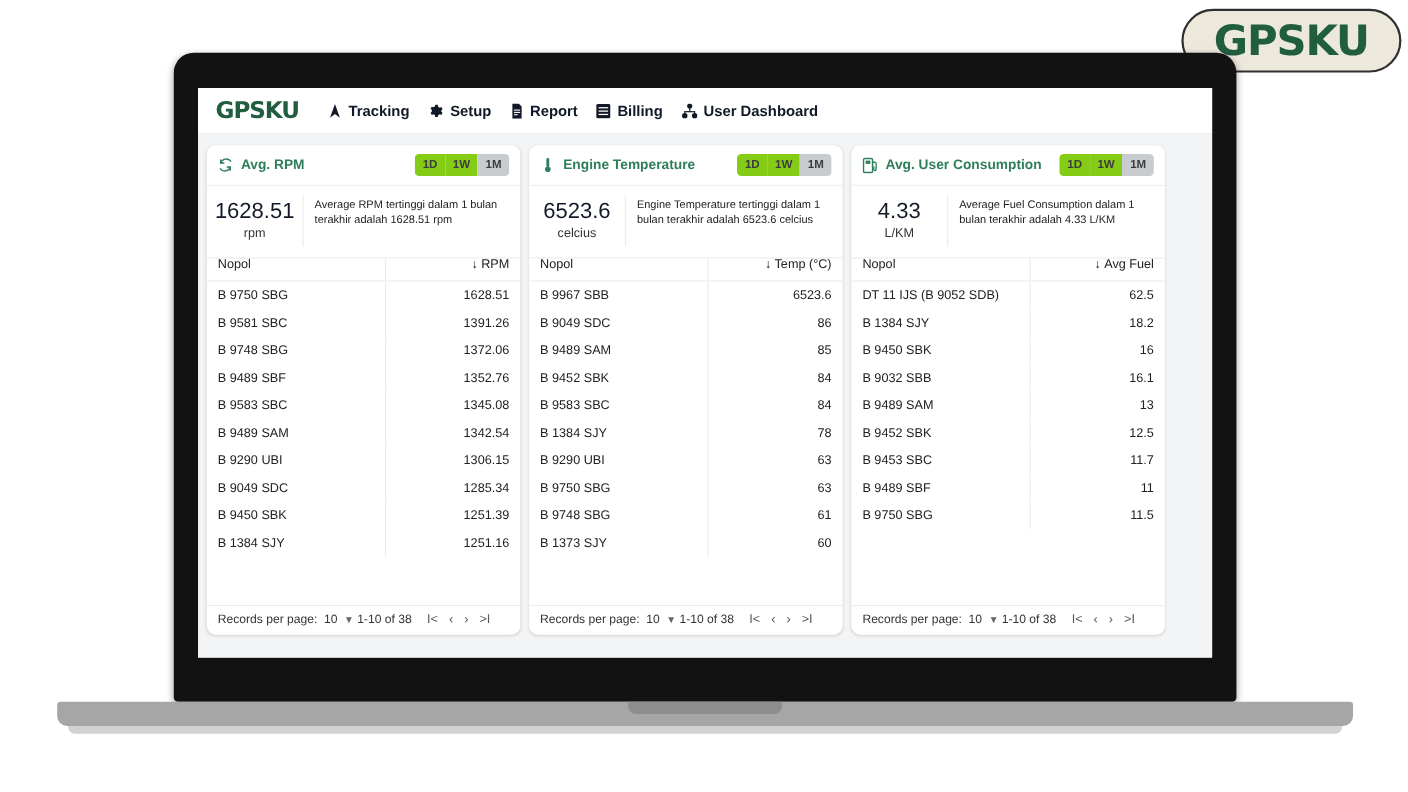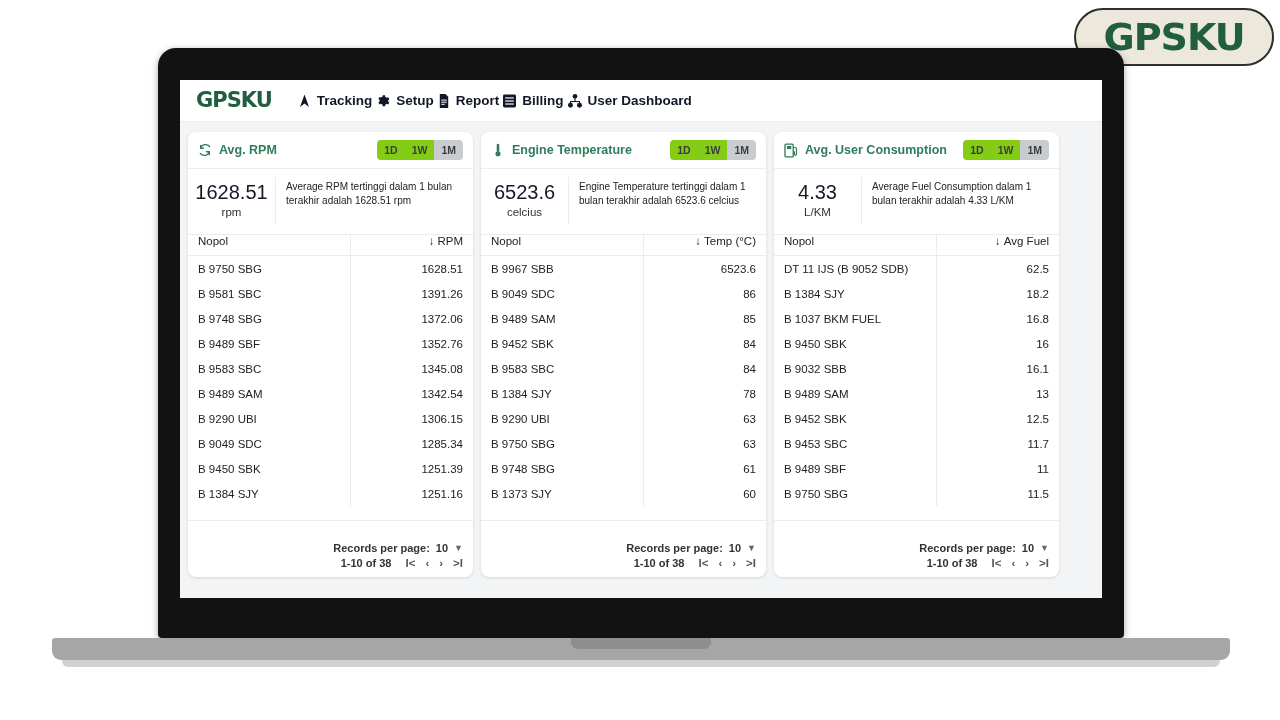--- a/index.html
+++ b/index.html
@@ -68,21 +68,21 @@
   }
 
   
   .topnav {
     height: 42px; background: #ffffff;
     display: flex; align-items: center;
     padding: 0 16px;
     border-bottom: 1px solid #ececec;
   }
   .topnav .logo { font-size: 21px; margin-right: 26px; }
-  .nav-items { display: flex; align-items: center; gap: 4px; }
+  .nav-items { display: flex; align-items: center; gap: 17px; }
   .nav-item {
     display: flex; align-items: center; gap: 6px;
     font-size: 13.5px; font-weight: 700; color: #111827;
     cursor: pointer; white-space: nowrap;
   }
   .nav-item svg { display: block; }
 
   
   .cards {
     display: flex; gap: 8px;
@@ -150,22 +150,22 @@
   table.data td.num { border-left: 1px solid #ececec; }
   table.data td { padding-top: 6.5px; padding-bottom: 6.5px; }
   col.c-name { width: 57%; }
   col.c-val  { width: 43%; }
   .sort-arrow { margin-right: 3px; }
 
   
   .card-foot {
     margin-top: auto;
     border-top: 1px solid #ececec;
-    padding: 21px 10px 8px 10px;
-    display: flex; flex-direction: column; align-items: flex-end; gap: 3px; font-weight: bold;
+    padding: 6px 10px 8px 10px;
+    display: flex; align-items: flex-end; gap: 3px;
   }
   .rpp { display: flex; align-items: center; gap: 6px; font-size: 11px; color: #333; }
   .rpp .caret { color: #666; font-size: 9px; }
   .pager { display: flex; align-items: flex-start; gap: 10px; font-size: 11px; color: #333; }
   .pager .range { margin-right: 4px; }
   .pager .pbtn { color: #555; cursor: pointer; font-size: 11.5px; }
 </style>
 </head>
 <body>
 
@@ -475,24 +475,20 @@
             <tbody>
               <tr>
                   <td>DT 11 IJS (B 9052 SDB)</td>
                   <td class="num">62.5</td>
                 </tr>
               <tr>
                   <td>B 1384 SJY</td>
                   <td class="num">18.2</td>
                 </tr>
               <tr>
-                  <td>B 1037 BKM FUEL</td>
-                  <td class="num">16.8</td>
-                </tr>
-              <tr>
                   <td>B 9450 SBK</td>
                   <td class="num">16</td>
                 </tr>
               <tr>
                   <td>B 9032 SBB</td>
                   <td class="num">16.1</td>
                 </tr>
               <tr>
                   <td>B 9489 SAM</td>
                   <td class="num">13</td>

